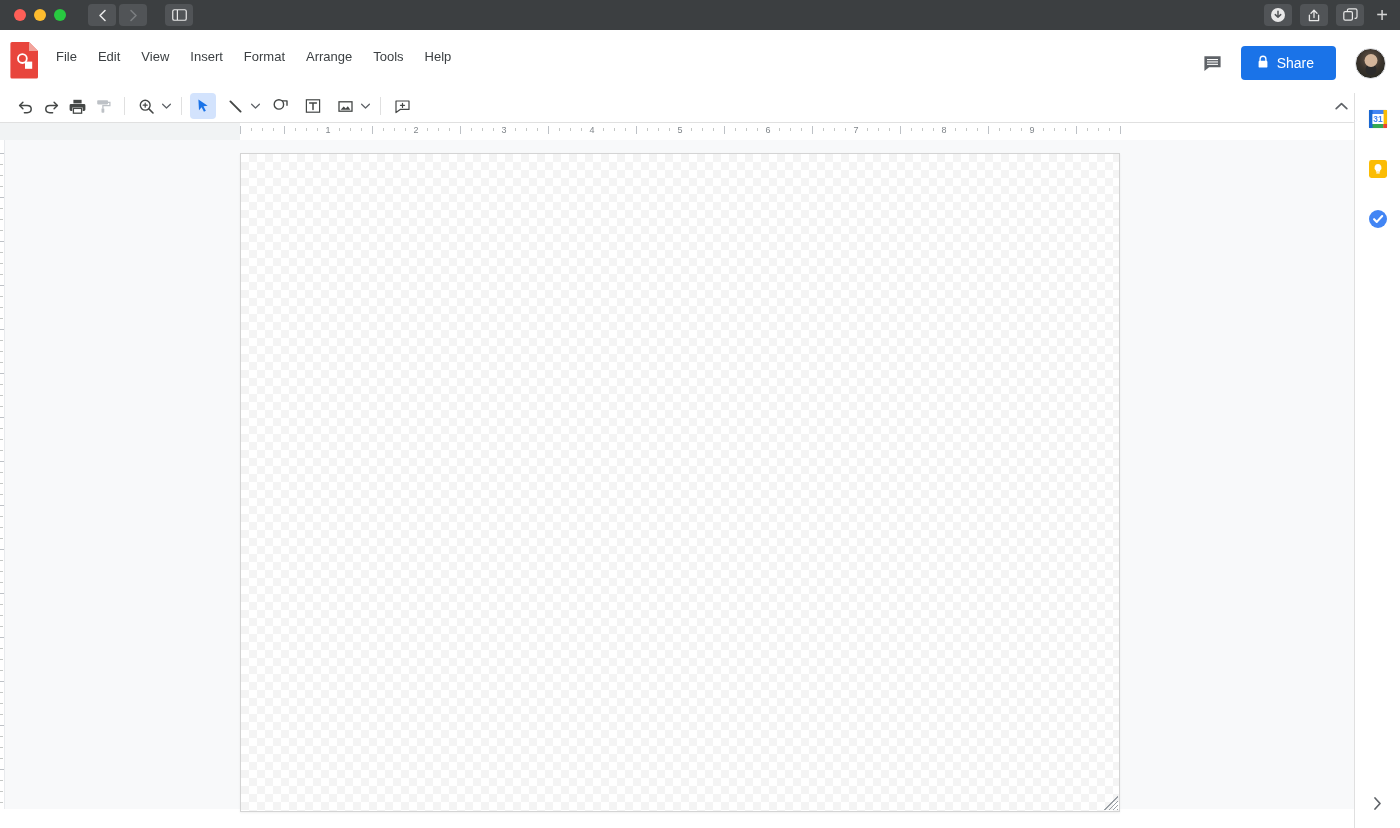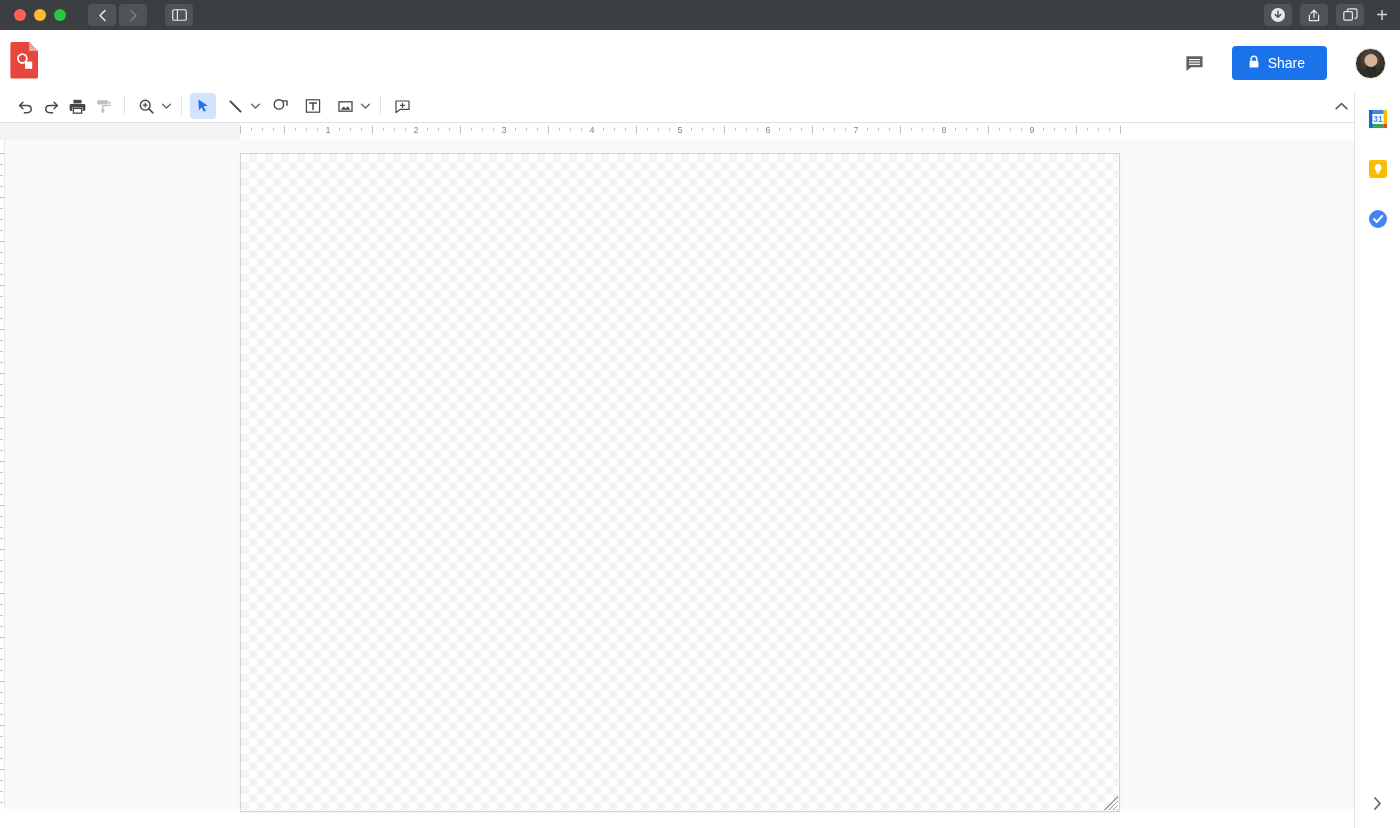--- a/index.html
+++ b/index.html
@@ -86,21 +86,21 @@
   }
   .star-icon { color: #5f6368; display: flex; align-items: center; cursor: pointer; }
   .menubar { display: flex; gap: 17px; margin-top: 8px; }
   .menu-item {
     font-size: 13px; color: #3c4043;
     cursor: pointer; padding: 1px 2px;
   }
 
   .header-right {
     position: absolute; right: 14px; top: 16px;
-    display: flex; align-items: center; gap: 28px;
+    display: flex; align-items: center; gap: 19px;
   }
   .comment-icon { color: #5f6368; display: flex; align-items: center; cursor: pointer; }
   .share-btn {
     background: #1a73e8; color: #fff;
     height: 34px; border-radius: 4px;
     display: flex; align-items: center; gap: 8px;
     padding: 0 22px 0 16px;
     font-size: 14px; font-weight: 500;
     cursor: pointer;
     border: none;
@@ -308,20 +308,30 @@
   <div class="doc-logo">
     <svg width="30" height="38" viewBox="0 0 30 38">
       <path d="M2 1h17l9 9v26a1.6 1.6 0 01-1.6 1.6H2A1.6 1.6 0 01.4 36V2.6A1.6 1.6 0 012 1z" fill="#e8453c"></path>
       <path d="M19 1l9 9h-9z" fill="#f2a49c"></path>
       <circle cx="12.4" cy="17.6" r="4.4" fill="none" stroke="#fff" stroke-width="1.8"></circle>
       <rect x="15" y="20.6" width="7.2" height="7.2" fill="#fff"></rect>
     </svg>
   </div>
 
   <div class="title-block">
+    <div class="menubar">
+      <div class="menu-item">File</div>
+      <div class="menu-item">Edit</div>
+      <div class="menu-item">View</div>
+      <div class="menu-item">Insert</div>
+      <div class="menu-item">Format</div>
+      <div class="menu-item">Arrange</div>
+      <div class="menu-item">Tools</div>
+      <div class="menu-item">Help</div>
+    </div>
   </div>
 
   <div class="header-right">
     <div class="comment-icon">
       <svg width="19" height="19" viewBox="0 0 19 19">
           <path d="M1.4 2.2h16.2v11.1H6.1L1.4 17V2.2z" fill="#5f6368"></path>
           <rect x="4" y="5" width="11" height="1.1" fill="#fff"></rect>
           <rect x="4" y="7.4" width="11" height="1.1" fill="#fff"></rect>
           <rect x="4" y="9.8" width="11" height="1.1" fill="#fff"></rect>
         </svg>

